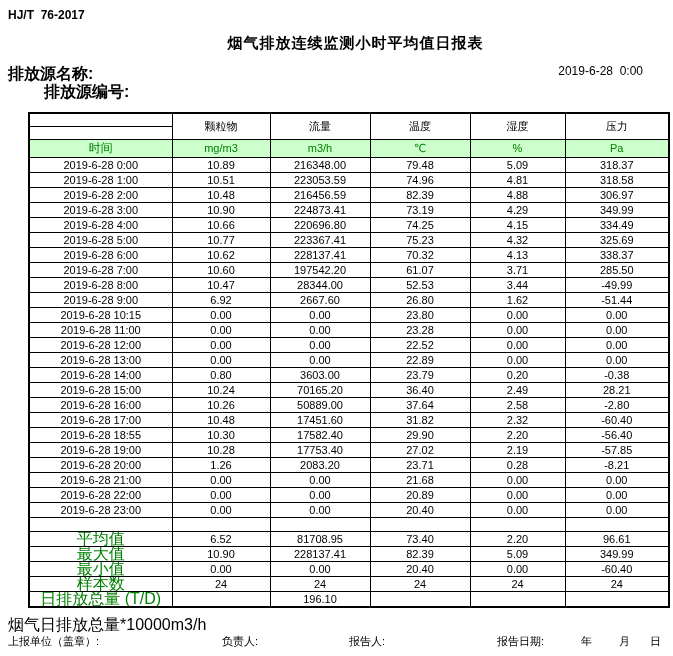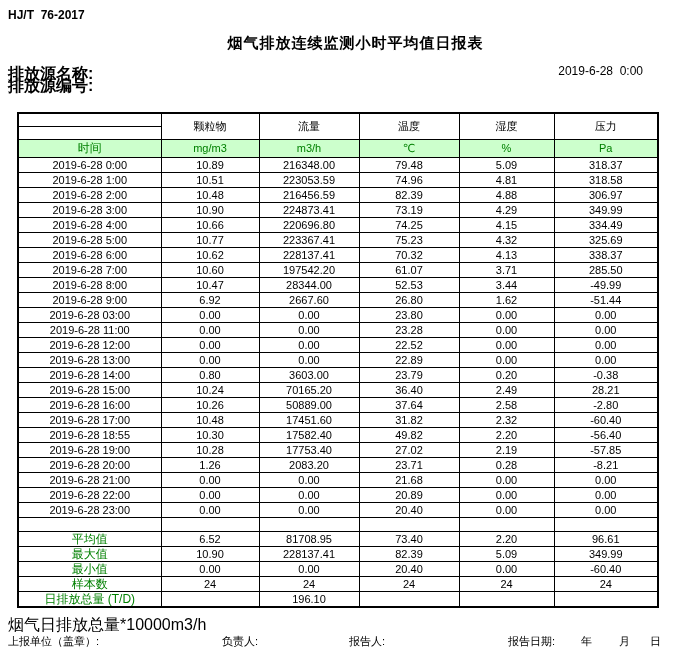--- a/index.html
+++ b/index.html
@@ -21,27 +21,27 @@
     font-size:12px;font-weight:bold;white-space:pre;
   }
   .title{
     position:absolute;left:0;top:34px;width:100%;
     text-align:center;font-size:15px;font-weight:bold;
     letter-spacing:1px;
     padding-left:38px;
   }
   .meta-label{position:absolute;left:8px;font-size:16px;font-weight:bold;}
   .meta-name{top:64px;}
-  .meta-code{top:76px;}
+  .meta-code{top:82px;margin-left:36px;}
   .datetime{
     position:absolute;right:30px;top:64px;
     font-size:12px;font-weight:normal;white-space:pre;
   }
   table.report{
-    position:absolute;left:17px;top:112px;
+    position:absolute;left:28px;top:112px;
     border-collapse:collapse;
     table-layout:fixed;
     width:640px;
     border:2px solid var(--line);
     padding-left:12px;
   }
   table.report td,table.report th{
     border:1px solid var(--line);
     font-size:11px;
     font-weight:normal;
@@ -55,30 +55,30 @@
   th.col-name{font-size:12px;color:#000;}
   tr.unit-row td{
     height:16px;
     background:var(--green-bg);
     color:var(--green-text);
   }
   tr.unit-row td.time-head{font-size:12px;}
   tr.data-row td{height:14px;line-height:14px;}
   tr.spacer-row td{height:14px;}
   tr.summary-row td{height:14px;line-height:14px;}
-  tr.summary-row td.sum-label{color:var(--green-text);font-size:12px;}
+  tr.summary-row td.sum-label{color:var(--green-text);font-size:16px;}
   .footer-note{
     position:absolute;left:8px;top:615px;
     font-size:16px;white-space:pre;
   }
   .sign-row span{position:absolute;top:634px;font-size:11px;white-space:pre;}
   .stamp-label{left:8px;}
   .responsible-label{left:222px;}
   .reporter-label{left:349px;}
-  .report-date-label{left:508px;}
+  .report-date-label{left:497px;}
   .year-label{left:581px;}
   .month-label{left:619px;}
   .day-label{left:650px;}
 </style>
 </head>
 <body>
 
 <div class="standard">HJ/T  76-2017</div>
 
 <div class="title">烟气排放连续监测小时平均值日报表</div>
@@ -192,21 +192,21 @@
       </tr>
       <tr class="data-row">
         <td>2019-6-28  9:00</td>
         <td>6.92</td>
         <td>2667.60</td>
         <td>26.80</td>
         <td>1.62</td>
         <td>-51.44</td>
       </tr>
       <tr class="data-row">
-        <td>2019-6-28 03:00</td>
+        <td>2019-6-28 10:15</td>
         <td>0.00</td>
         <td>0.00</td>
         <td>23.80</td>
         <td>0.00</td>
         <td>0.00</td>
       </tr>
       <tr class="data-row">
         <td>2019-6-28 11:00</td>
         <td>0.00</td>
         <td>0.00</td>
@@ -259,21 +259,21 @@
         <td>10.48</td>
         <td>17451.60</td>
         <td>31.82</td>
         <td>2.32</td>
         <td>-60.40</td>
       </tr>
       <tr class="data-row">
         <td>2019-6-28 18:55</td>
         <td>10.30</td>
         <td>17582.40</td>
-        <td>49.82</td>
+        <td>29.90</td>
         <td>2.20</td>
         <td>-56.40</td>
       </tr>
       <tr class="data-row">
         <td>2019-6-28 19:00</td>
         <td>10.28</td>
         <td>17753.40</td>
         <td>27.02</td>
         <td>2.19</td>
         <td>-57.85</td>

